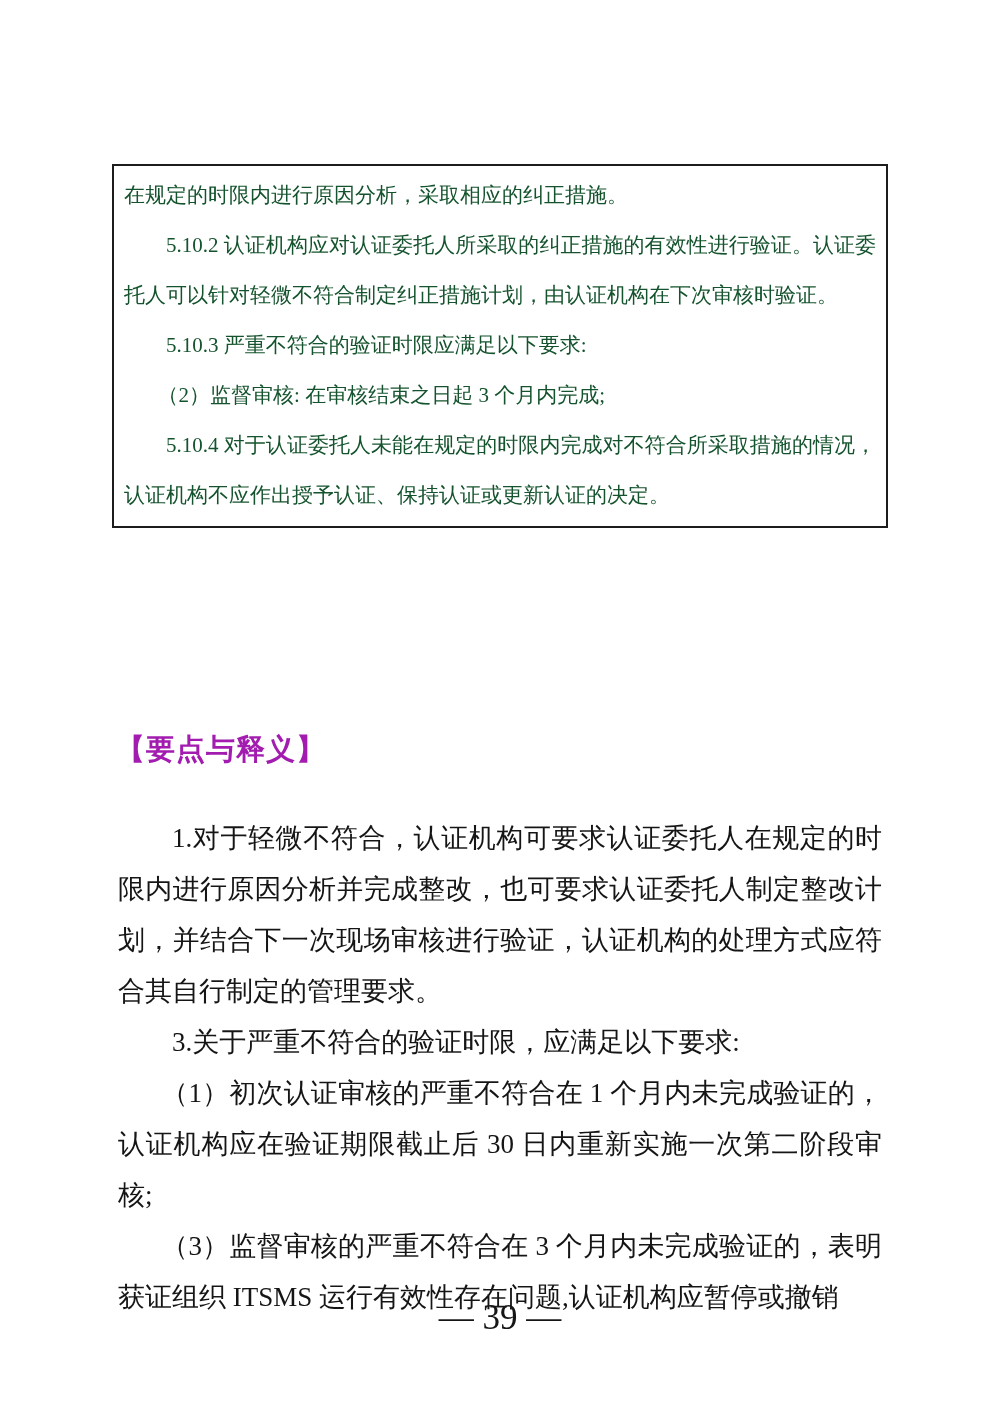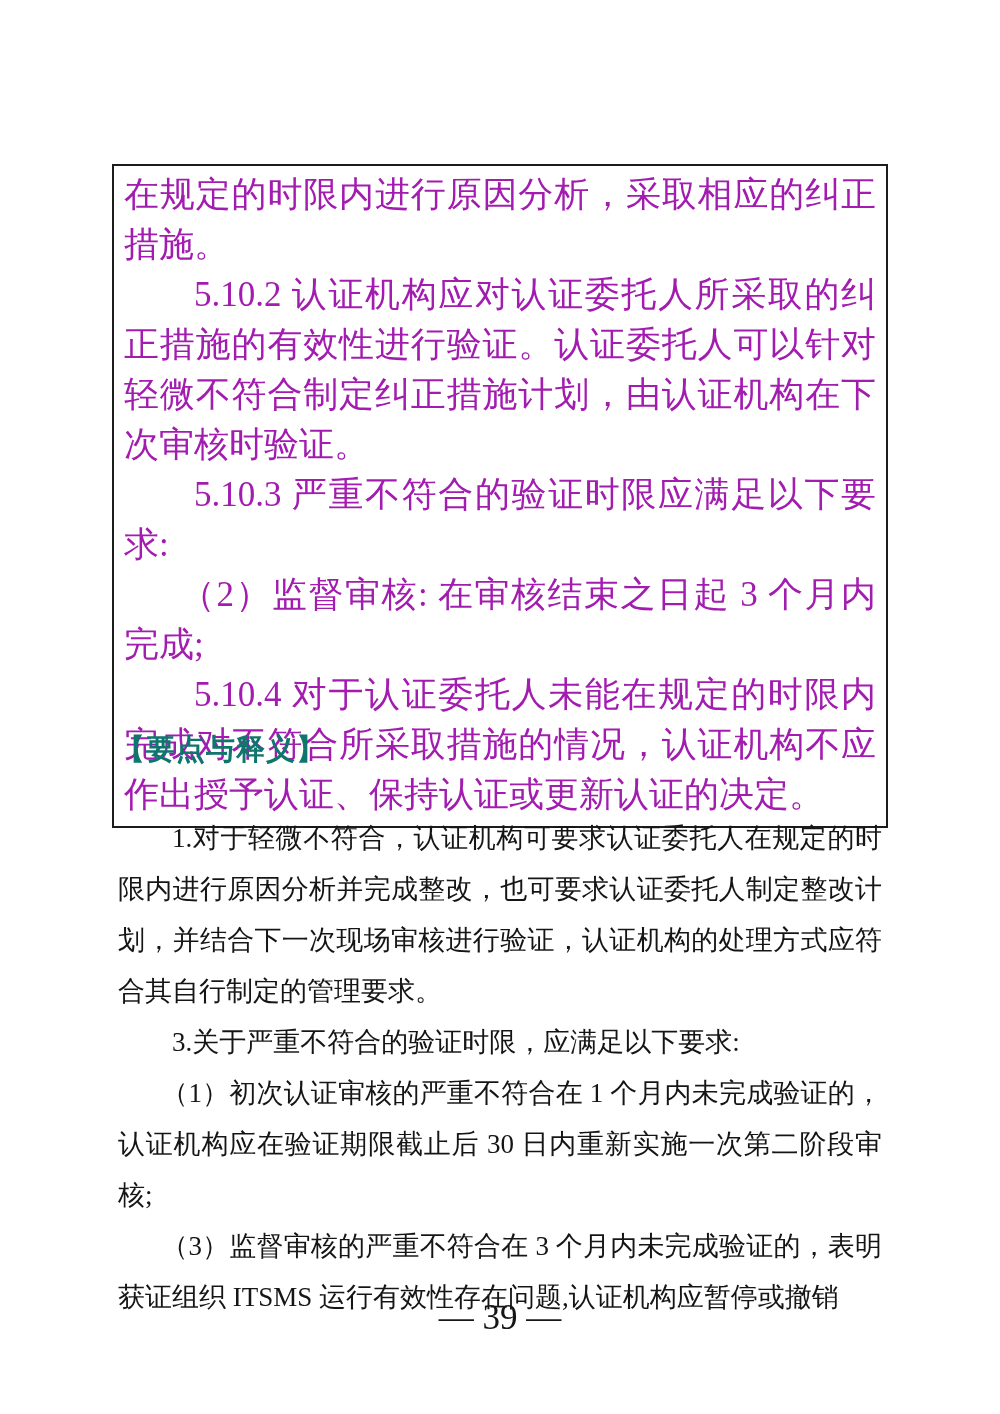--- a/index.html
+++ b/index.html
@@ -20,35 +20,35 @@
   .quote-box {
     position: absolute;
     top: 164px;
     left: 112px;
     width: 776px;
     border: 2px solid #1c1c1c;
     padding: 4px 10px 6px 10px;
     background: #ffffff;
   }
   .quote-box p {
-    font-size: 35px;
+    font-size: 21px;
     line-height: 50px;
     text-align: justify;
-    color: #a21caf;
+    color: #14532d;
   }
   .section-heading {
     position: absolute;
     top: 726px;
     left: 116px;
     font-family: "Liberation Sans", "DejaVu Sans", sans-serif;
     font-weight: bold;
     font-size: 29px;
     line-height: 46px;
     letter-spacing: 1px;
-    color: #0f766e;
+    color: #a21caf;
   }
   .section-body {
     position: absolute;
     top: 813px;
     left: 118px;
     width: 764px;
   }
   .section-body p {
     font-size: 27px;
     line-height: 51px;

